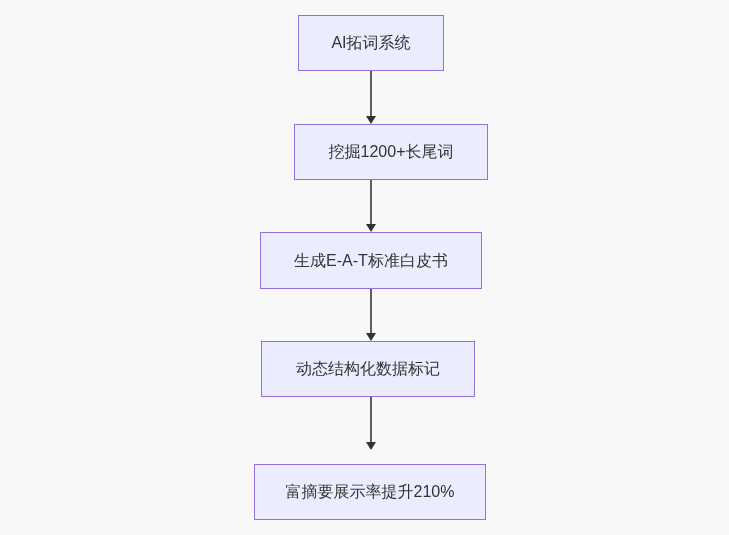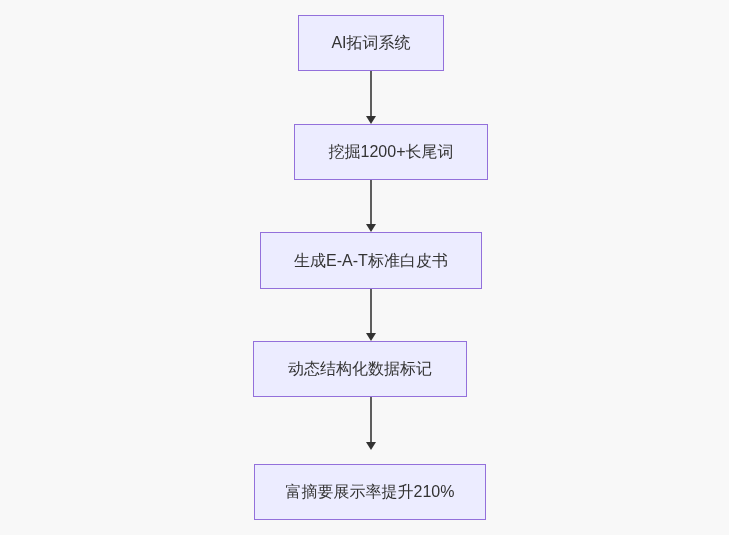--- a/index.html
+++ b/index.html
@@ -26,21 +26,21 @@
     display: flex;
     align-items: center;
     justify-content: center;
     text-align: center;
     line-height: 1.2;
     white-space: nowrap;
   }
   .node-1 { left: 298px; top: 15px;  width: 146px; height: 56px; }
   .node-2 { left: 274px; top: 124px; width: 194px; height: 56px; margin-left: 20px; }
   .node-3 { left: 260px; top: 232px; width: 222px; height: 57px; }
-  .node-4 { left: 253px; top: 341px; width: 214px; height: 56px; }
+  .node-4 { left: 261px; top: 341px; width: 214px; height: 56px; }
   .node-5 { left: 254px; top: 464px; width: 232px; height: 56px; }
 
   .flow-arrow {
     position: absolute;
     width: 12px;
     margin-left: -6px; 
   }
   .arrow-1 { left: 371px; top: 71px;  height: 53px; }
   .arrow-2 { left: 371px; top: 180px; height: 52px; }
   .arrow-3 { left: 371px; top: 289px; height: 52px; }

